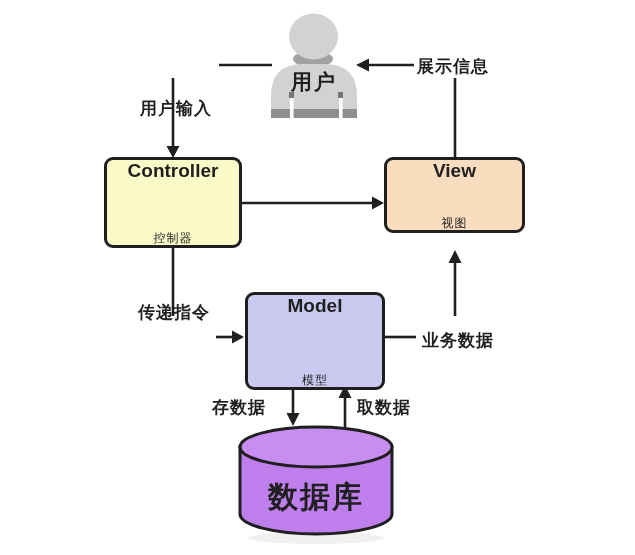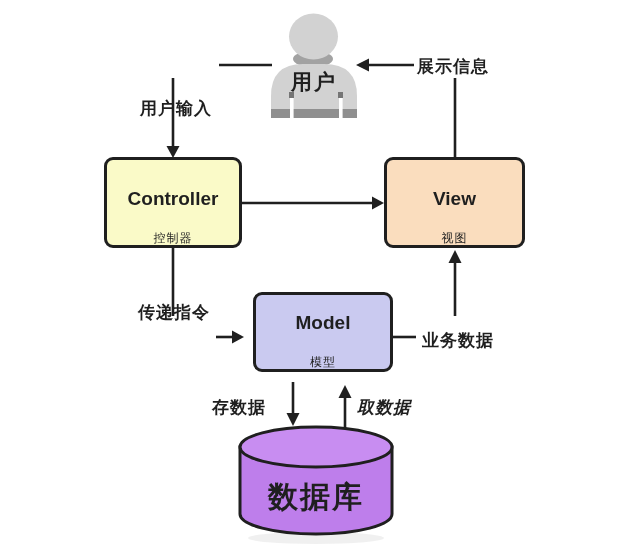--- a/index.html
+++ b/index.html
@@ -5,39 +5,39 @@
   html,body{margin:0;padding:0;background:#ffffff;}
   #canvas{
     position:relative;width:635px;height:555px;background:#ffffff;overflow:hidden;
     font-family:"Liberation Sans","DejaVu Sans",sans-serif;color:var(--outline,#1f1f1f);
   }
   #wires{position:absolute;left:0;top:0;}
   .wire{stroke:var(--outline,#1f1f1f);stroke-width:2.6;fill:none;}
   .head{fill:var(--outline,#1f1f1f);stroke:none;}
   .node{
     position:absolute;box-sizing:border-box;border:3px solid var(--outline,#1f1f1f);
-    border-radius:9px;display:flex;flex-direction:column;align-items:center;justify-content:flex-end;
-    gap:20px;text-align:center;
+    border-radius:9px;display:flex;flex-direction:column;align-items:center;justify-content:space-between;
+    gap:12px;text-align:center;
   }
   #node-controller{left:104px;top:157px;width:138px;height:91px;background:var(--controller-fill,#fafac8);}
-  #node-view{left:384px;top:157px;width:141px;height:91px;background:var(--view-fill,#faddbe);}
-  #node-model{left:245px;top:292px;width:140px;height:80px;background:var(--model-fill,#cacaf0);margin-left:8px;}
+  #node-view{left:384px;top:157px;width:141px;height:76px;background:var(--view-fill,#faddbe);}
+  #node-model{left:245px;top:292px;width:140px;height:98px;background:var(--model-fill,#cacaf0);}
   .node .t{font-size:19px;font-weight:bold;line-height:1.2;}
   .node .s{font-size:12px;font-weight:normal;line-height:1.2;letter-spacing:1px;}
   .elabel{
     position:absolute;transform:translate(-50%,-50%);white-space:nowrap;
     font-size:17px;font-weight:600;letter-spacing:1px;line-height:1;
   }
   #lbl-user-input{left:176px;top:64px;margin-top:44px;}
   #lbl-display-info{left:453px;top:66px;}
   #lbl-respond{left:319px;top:181px;}
   #lbl-pass{left:174px;top:312px;}
   #lbl-business{left:458px;top:330px;margin-top:10px;}
   #lbl-store{left:239px;top:407px;}
-  #lbl-fetch{left:384px;top:407px;font-style:italic;}
+  #lbl-fetch{left:384px;top:407px;}
   #user-name{
     position:absolute;left:314px;top:82px;transform:translate(-50%,-50%);
     font-size:21px;font-weight:bold;letter-spacing:2px;white-space:nowrap;
   }
   #db-name{
     position:absolute;left:316px;top:497px;transform:translate(-50%,-50%);
     font-size:30px;font-weight:bold;letter-spacing:2px;white-space:nowrap;
   }
   .cyl-body{fill:var(--database-fill,#be7eeb);stroke:var(--outline,#1f1f1f);stroke-width:3;}
   .cyl-top{fill:var(--database-top-fill,#c88df1);stroke:var(--outline,#1f1f1f);stroke-width:3;}

